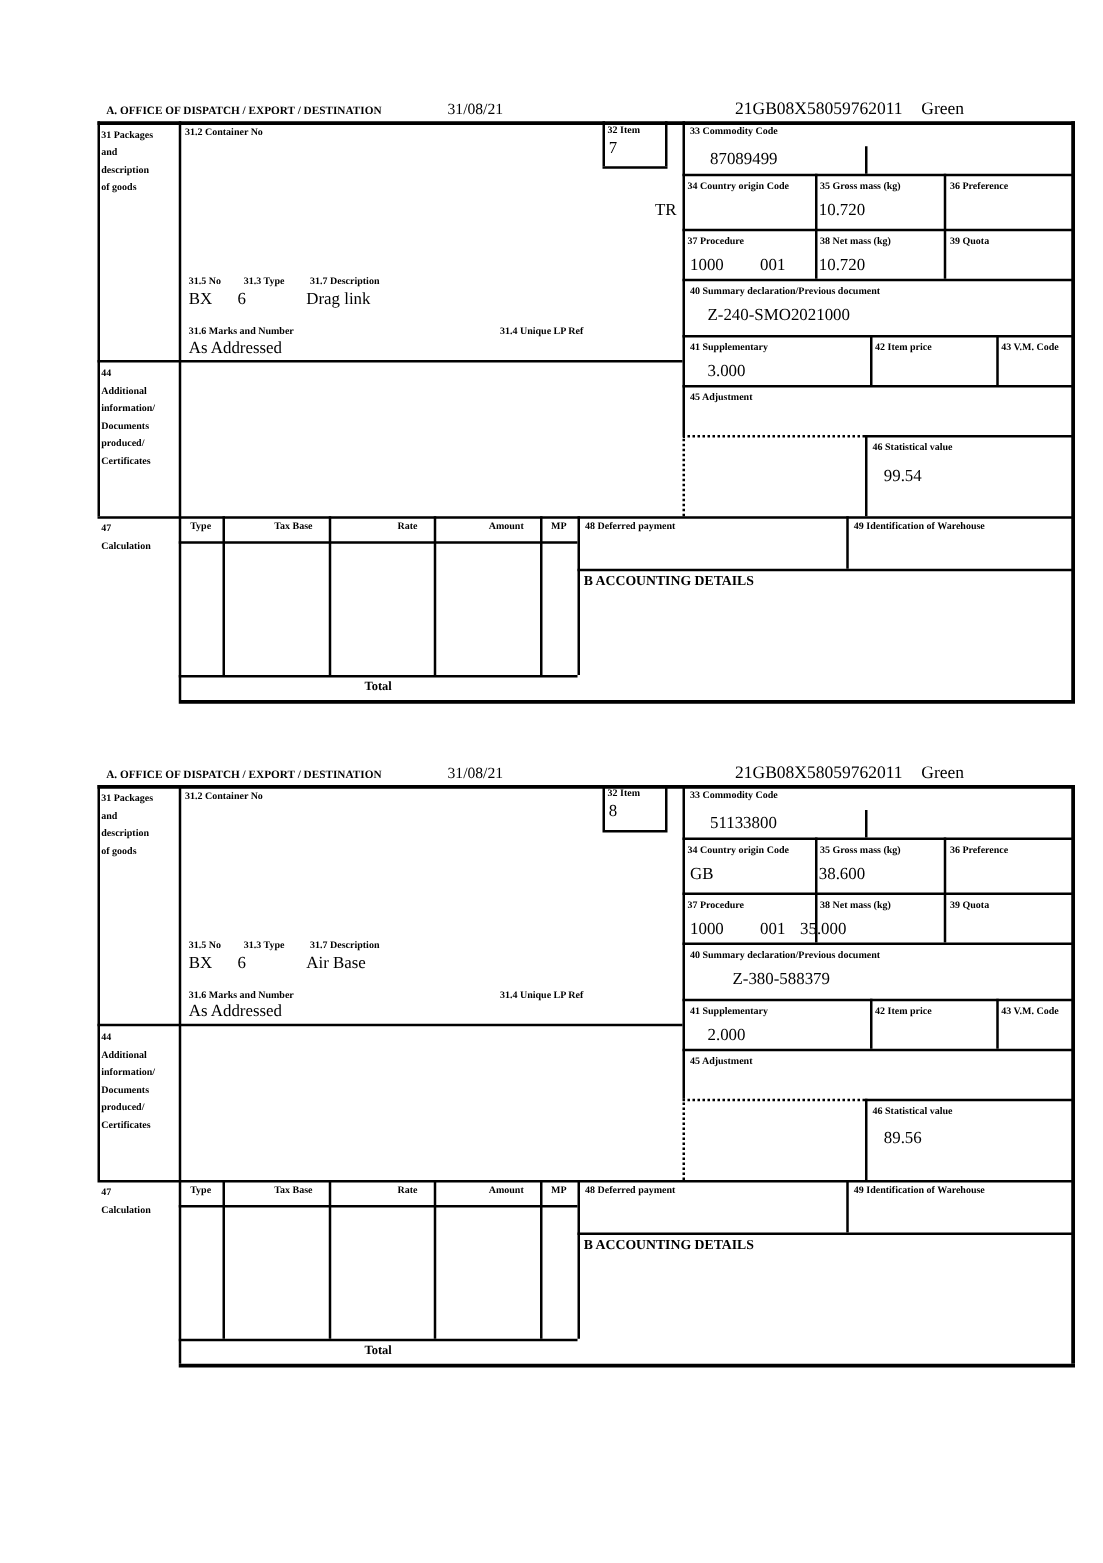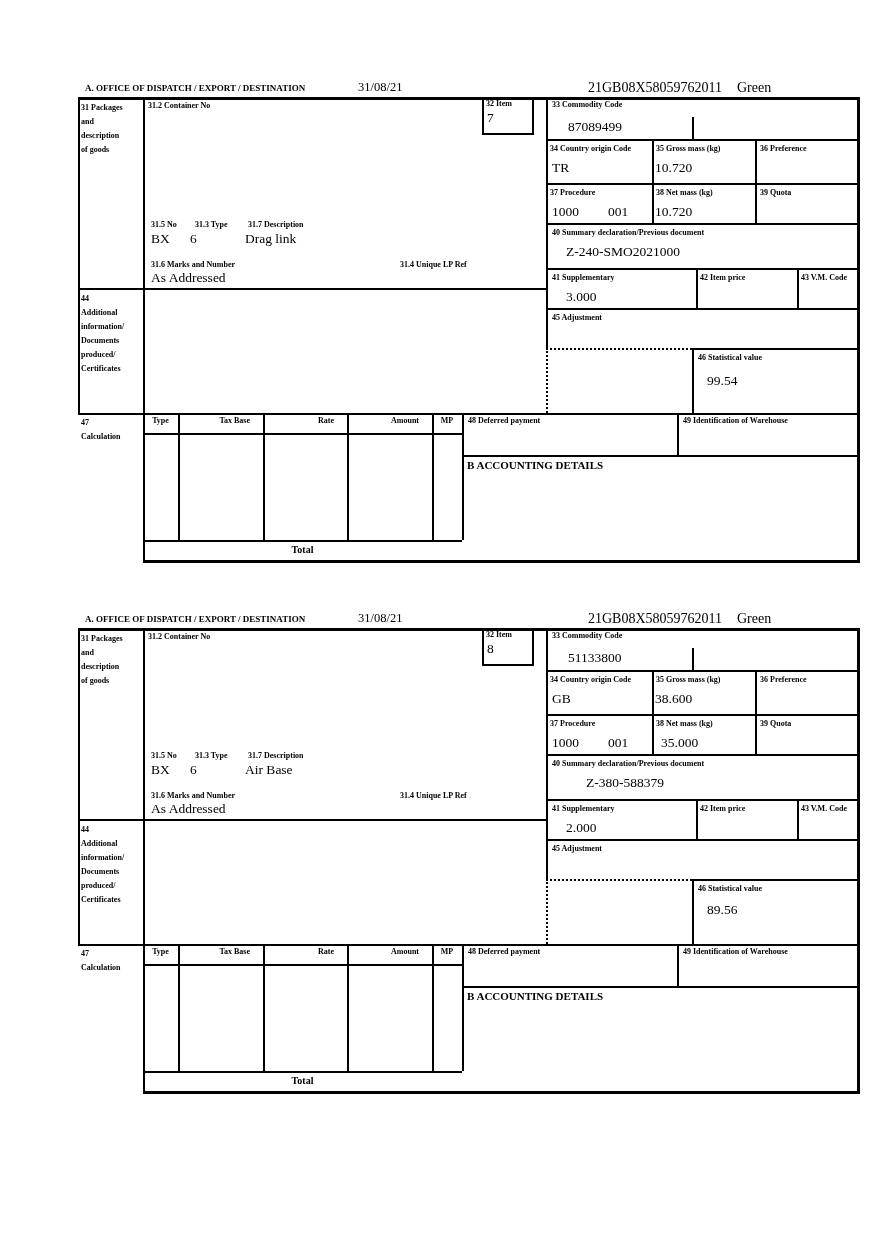--- a/index.html
+++ b/index.html
@@ -98,21 +98,21 @@
   <div class="val" style="left:73px;top:151px">BX</div>
   <div class="val" style="left:112px;top:151px">6</div>
   <div class="val" style="left:167px;top:151px">Drag link</div>
   <div class="lbl" style="left:73px;top:180px">31.6 Marks and Number</div>
   <div class="lbl" style="left:322px;top:180px">31.4 Unique LP Ref</div>
   <div class="val" style="left:73px;top:190px">As Addressed</div>
 
   <div class="lbl" style="left:474px;top:20px">33 Commodity Code</div>
   <div class="val" style="left:490px;top:39px">87089499</div>
   <div class="lbl" style="left:472px;top:64px">34 Country origin Code</div>
-  <div class="val" style="left:474px;top:80px">TR</div>
+  <div class="val" style="left:446px;top:80px">TR</div>
   <div class="lbl" style="left:578px;top:64px">35 Gross mass (kg)</div>
   <div class="val" style="left:577px;top:80px">10.720</div>
   <div class="lbl" style="left:682px;top:64px">36 Preference</div>
   <div class="lbl" style="left:472px;top:108px">37 Procedure</div>
   <div class="val" style="left:474px;top:124px">1000</div>
   <div class="val" style="left:530px;top:124px">001</div>
   <div class="lbl" style="left:578px;top:108px">38 Net mass (kg)</div>
   <div class="val" style="left:577px;top:124px">10.720</div>
   <div class="lbl" style="left:682px;top:108px">39 Quota</div>
   <div class="lbl" style="left:474px;top:148px">40 Summary declaration/Previous document</div>
@@ -208,21 +208,21 @@
   <div class="val" style="left:490px;top:39px">51133800</div>
   <div class="lbl" style="left:472px;top:64px">34 Country origin Code</div>
   <div class="val" style="left:474px;top:80px">GB</div>
   <div class="lbl" style="left:578px;top:64px">35 Gross mass (kg)</div>
   <div class="val" style="left:577px;top:80px">38.600</div>
   <div class="lbl" style="left:682px;top:64px">36 Preference</div>
   <div class="lbl" style="left:472px;top:108px">37 Procedure</div>
   <div class="val" style="left:474px;top:124px">1000</div>
   <div class="val" style="left:530px;top:124px">001</div>
   <div class="lbl" style="left:578px;top:108px">38 Net mass (kg)</div>
-  <div class="val" style="left:583px;top:124px">35.000</div>
+  <div class="val" style="left:562px;top:124px">35.000</div>
   <div class="lbl" style="left:682px;top:108px">39 Quota</div>
   <div class="lbl" style="left:474px;top:148px">40 Summary declaration/Previous document</div>
   <div class="val" style="left:508px;top:164px">Z-380-588379</div>
   <div class="lbl" style="left:474px;top:193px">41 Supplementary</div>
   <div class="val" style="left:488px;top:209px">2.000</div>
   <div class="lbl" style="left:622px;top:193px">42 Item price</div>
   <div class="lbl" style="left:723px;top:193px">43 V.M. Code</div>
   <div class="lbl" style="left:474px;top:233px">45 Adjustment</div>
   <div class="lbl" style="left:620px;top:273px">46 Statistical value</div>
   <div class="val" style="left:629px;top:291px">89.56</div>

